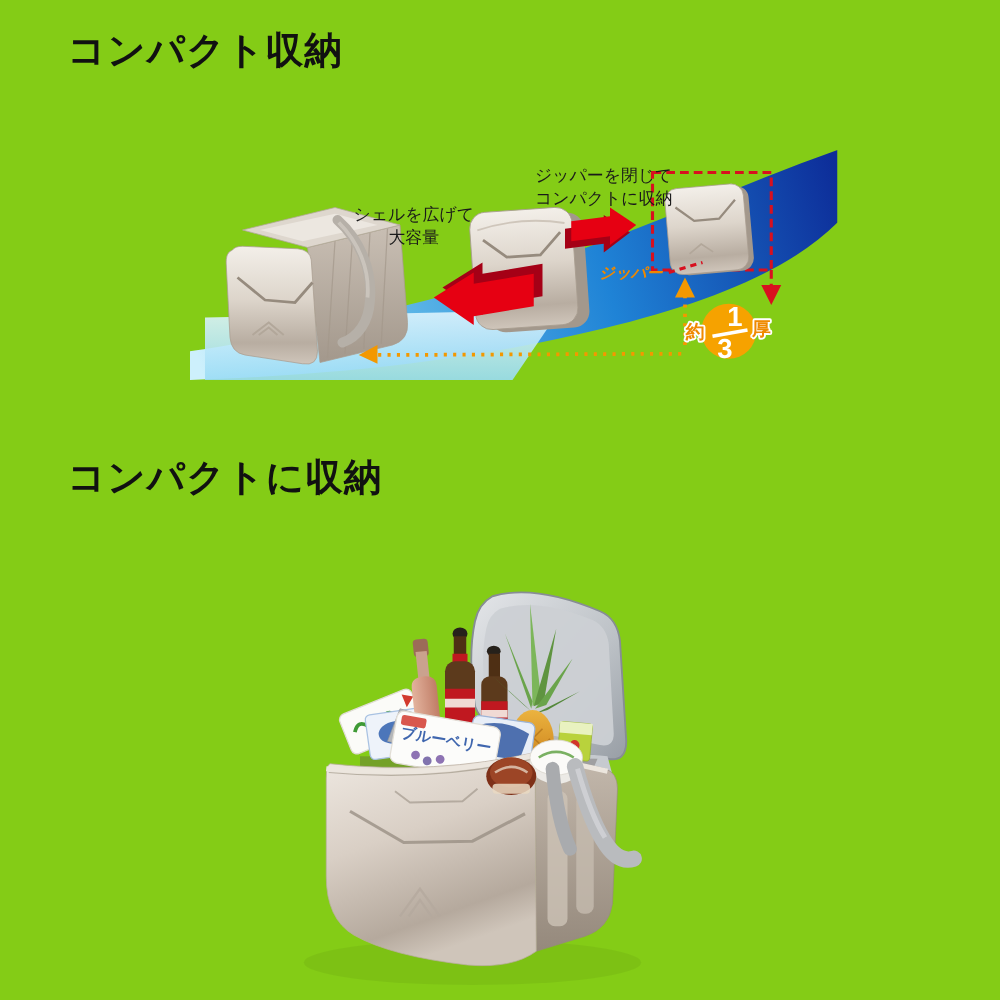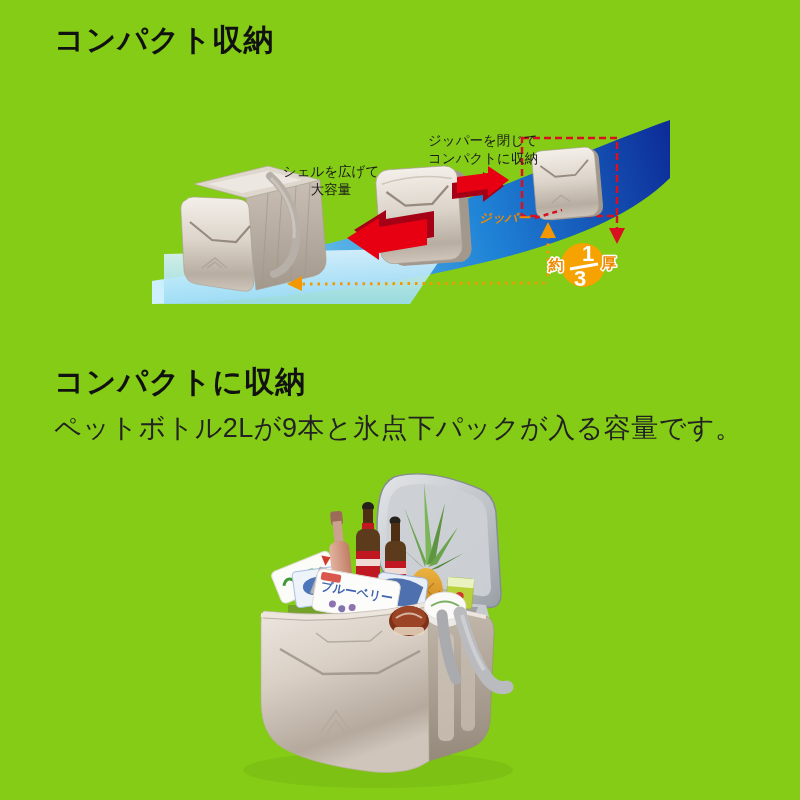--- a/index.html
+++ b/index.html
@@ -110,21 +110,20 @@
     </g>
 
     <text x="181" y="58" font-size="13.5" fill="#1a1a1a" text-anchor="middle">シェルを広げて</text>
     <text x="181" y="76" font-size="13.5" fill="#1a1a1a" text-anchor="middle">大容量</text>
     <text x="278" y="27" font-size="13.5" fill="#1a1a1a">ジッパーを閉じて</text>
     <text x="278" y="45" font-size="13.5" fill="#1a1a1a">コンパクトに収納</text>
     <text x="380" y="104" font-size="12.5" font-weight="bold" font-style="italic" fill="#ee8800" text-anchor="end">ジッパー</text>
   </svg>
 
   <div class="heading" style="top:362px">コンパクトに収納</div>
-  <div class="body-text" style="top:410px">ペットボトル2Lが9本と氷点下パックが入る容量です。</div>
 
   <svg style="left:228px;top:465px" width="347" height="335" viewBox="0 0 347 335">
     <defs>
       <linearGradient id="boxFront" x1="0" y1="0" x2="0.35" y2="1">
         <stop offset="0" stop-color="#efe9e2"></stop>
         <stop offset="0.45" stop-color="#d9cfc5"></stop>
         <stop offset="0.85" stop-color="#b5a99d"></stop>
         <stop offset="1" stop-color="#cfc5ba"></stop>
       </linearGradient>
       <linearGradient id="boxSide" x1="0" y1="0" x2="0" y2="1">

